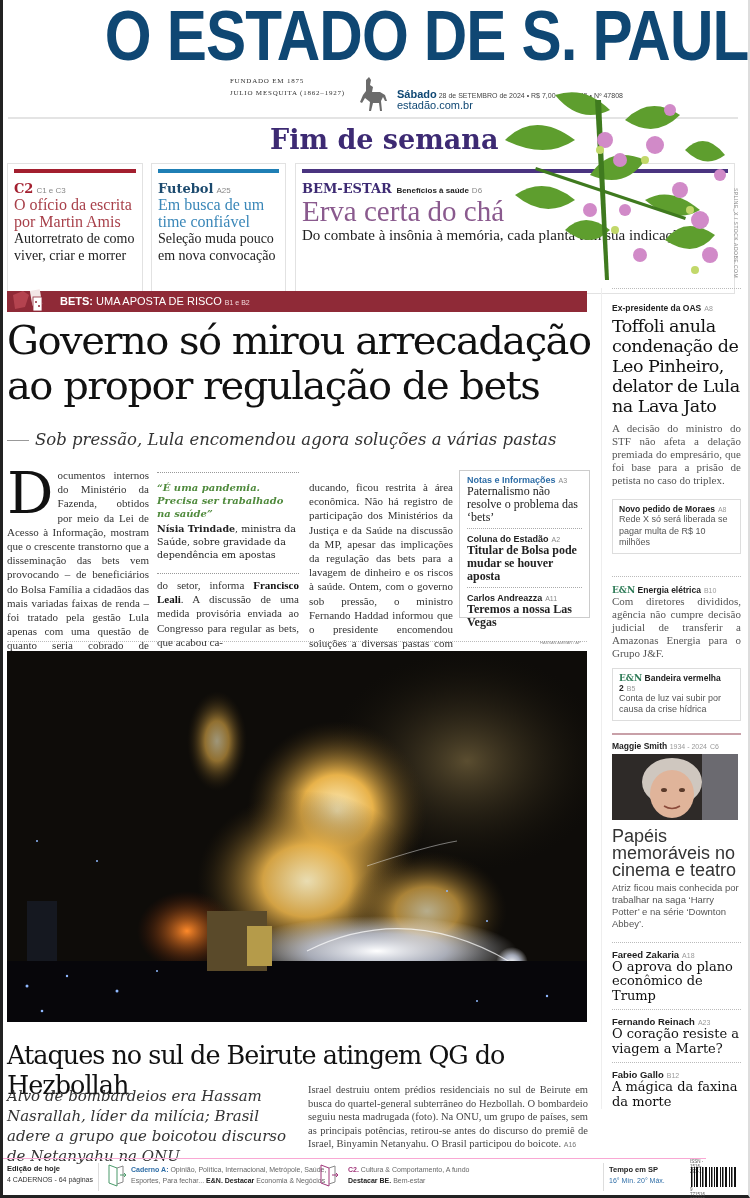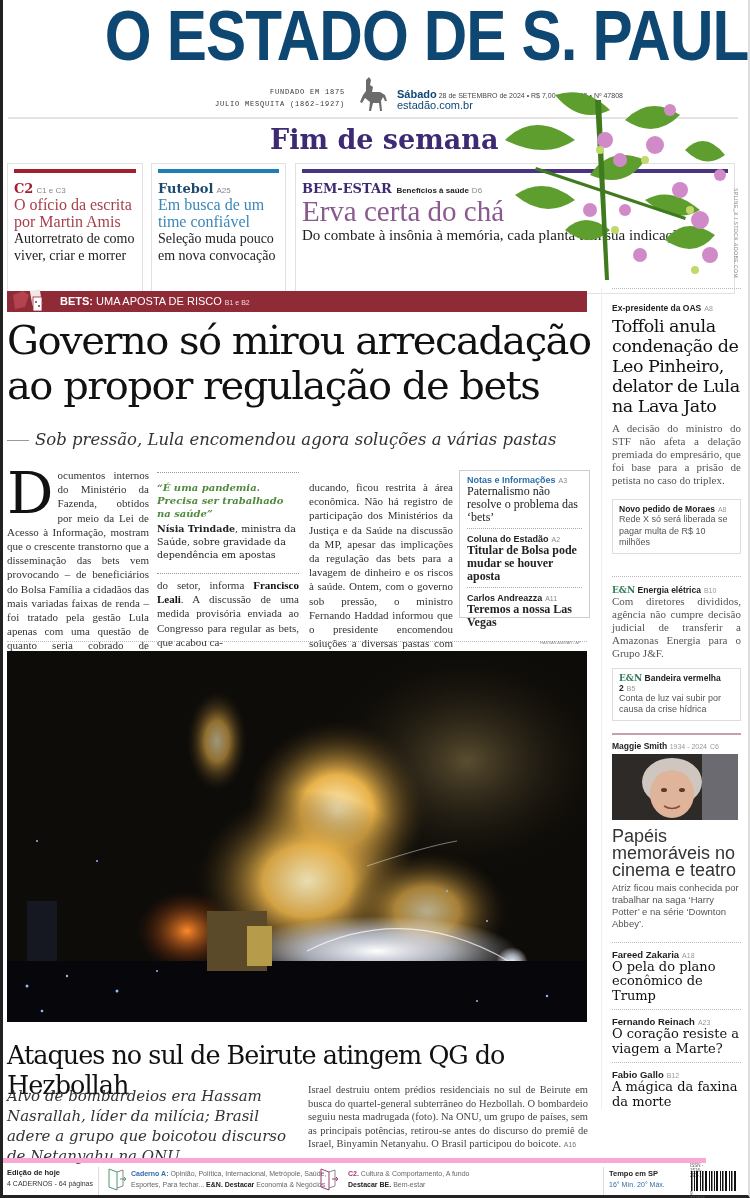--- a/index.html
+++ b/index.html
@@ -3,21 +3,21 @@
 <meta charset="utf-8">
 <style>
   * { box-sizing: border-box; margin: 0; padding: 0; }
   html, body { width: 750px; height: 1198px; background: #fff; overflow: hidden; }
   body { position: relative; font-family: "DejaVu Serif", serif; color: #1a1a1a; }
   .frame { position: absolute; left: 0; top: 0; width: 750px; height: 1198px; border-left: 3px solid #222; border-bottom: 3px solid #222; border-right: 2px solid #ddd; }
 
   
   .masthead { position: absolute; left: 0; top: 0; width: 750px; height: 115px; }
   .mast-title { position: absolute; left: 60px; top: -4px; width: 640px; text-align: center; font-family: "Liberation Sans", sans-serif; font-weight: bold; font-size: 70px; letter-spacing: -1px; color: #0f4773; transform: scaleX(0.86); transform-origin: center; white-space: nowrap; }
-  .founded { position: absolute; right: 405px; top: 86px; text-align: right; font-size: 7px; letter-spacing: 0.8px; color: #333; line-height: 12px; font-family: Liberation Mono, monospace; }
+  .founded { position: absolute; right: 405px; top: 75px; text-align: left; font-size: 7px; letter-spacing: 0.8px; color: #333; line-height: 12px; font-family: Liberation Serif, serif; }
   .horse { position: absolute; left: 352px; top: 76px; width: 40px; height: 38px; }
   .edition { position: absolute; left: 397px; top: 88px; font-family: "Liberation Sans", sans-serif; font-size: 7px; color: #444; }
   .edition b { font-size: 11px; color: #0f4773; }
   .site { position: absolute; left: 397px; top: 99px; font-family: "Liberation Sans", sans-serif; font-size: 11px; color: #0f4773; }
   .mast-rule { position: absolute; left: 8px; top: 117px; width: 730px; height: 2px; background: #e4e4e4; }
 
   
   .fds-title { position: absolute; left: 270px; top: 124px; font-family: "DejaVu Serif", serif; font-weight: bold; font-size: 27px; color: #3d2a73; }
   .promo { position: absolute; top: 163px; height: 131px; border: 1px solid #e2e2e2; padding: 5px 6px 0 6px; background: #fff; }
   .promo .bar { height: 4px; margin-bottom: 8px; }
@@ -83,21 +83,21 @@
   .r-body { font-family: "Liberation Serif", serif; font-size: 11px; line-height: 13px; color: #555; text-align: justify; }
   .r-box { border: 1px solid #ddd; padding: 4px 6px; }
   .r-box .r-text { font-family: "Liberation Sans", sans-serif; font-size: 9px; line-height: 11.5px; color: #555; }
   .en { font-family: "DejaVu Serif", serif; color: #2e7b57; font-weight: bold; font-size: 9px; }
   .r-small-head { font-family: "DejaVu Serif", serif; font-size: 13px; line-height: 14.5px; color: #111; }
   .r-maggie-head { font-family: "Liberation Sans", sans-serif; font-size: 18px; line-height: 17px; color: #333; }
   .r-maggie-body { font-family: "Liberation Sans", sans-serif; font-size: 9.5px; line-height: 12px; color: #555; }
   .maggie-photo { width: 126px; height: 66px; background: #3a3532; position: relative; overflow: hidden; margin: 3px 0 4px 0; }
 
   
-  .footer { position: absolute; left: 3px; top: 1158px; width: 703px; height: 37px; border-top: 5px solid #f9a8d4; font-family: "Liberation Sans", sans-serif; font-size: 7px; color: #666; }
+  .footer { position: absolute; left: 3px; top: 1158px; width: 703px; height: 37px; border-top: 1px solid #f9a8d4; font-family: "Liberation Sans", sans-serif; font-size: 7px; color: #666; }
   .f-cell { position: absolute; top: 5px; }
   .f-label { font-weight: bold; color: #222; font-size: 7.5px; }
   .f-blue { color: #2f6ea7; font-weight: bold; }
   .f-pink { color: #a0367a; font-weight: bold; }
   .f-icon { position: absolute; top: 4px; width: 20px; height: 24px; }
   .barcode { position: absolute; left: 687px; top: 4px; width: 48px; height: 30px; }
 </style>
 </head>
 <body>
 
@@ -314,21 +314,21 @@
       <ellipse cx="52" cy="36" rx="3" ry="2" fill="#5a3a2a"></ellipse>
       <ellipse cx="70" cy="36" rx="3" ry="2" fill="#5a3a2a"></ellipse>
       <path d="M52 52 q8 5 16 0" stroke="#8a4a3a" stroke-width="1.5" fill="none"></path>
     </svg>
     <div class="r-maggie-head">Papéis memoráveis no cinema e teatro</div>
     <div class="r-maggie-body" style="margin-top:3px">Atriz ficou mais conhecida por trabalhar na saga ‘Harry Potter’ e na série ‘Downton Abbey’.</div>
   </div>
   <div class="rcol-dots" style="margin:12px 0 6px 0"></div>
   <div>
     <div class="r-kick" style="font-size:9.5px"><span>Fareed Zakaria</span><span class="r-ref">A18</span></div>
-    <div class="r-small-head">O pela do plano econômico de Trump</div>
+    <div class="r-small-head">O aprova do plano econômico de Trump</div>
   </div>
   <div class="rcol-dots" style="margin:6px 0 6px 0"></div>
   <div>
     <div class="r-kick" style="font-size:9.5px"><span>Fernando Reinach</span><span class="r-ref">A23</span></div>
     <div class="r-small-head">O coração resiste a viagem a Marte?</div>
   </div>
   <div class="rcol-dots" style="margin:6px 0 6px 0"></div>
   <div>
     <div class="r-kick" style="font-size:9.5px"><span>Fabio Gallo</span><span class="r-ref">B12</span></div>
     <div class="r-small-head">A mágica da faxina da morte</div>

